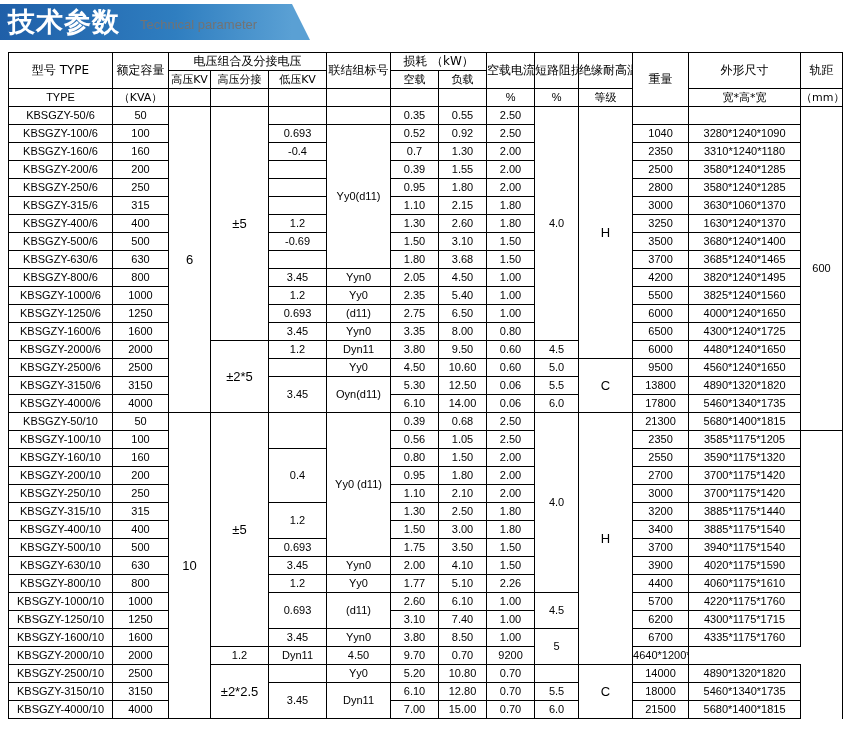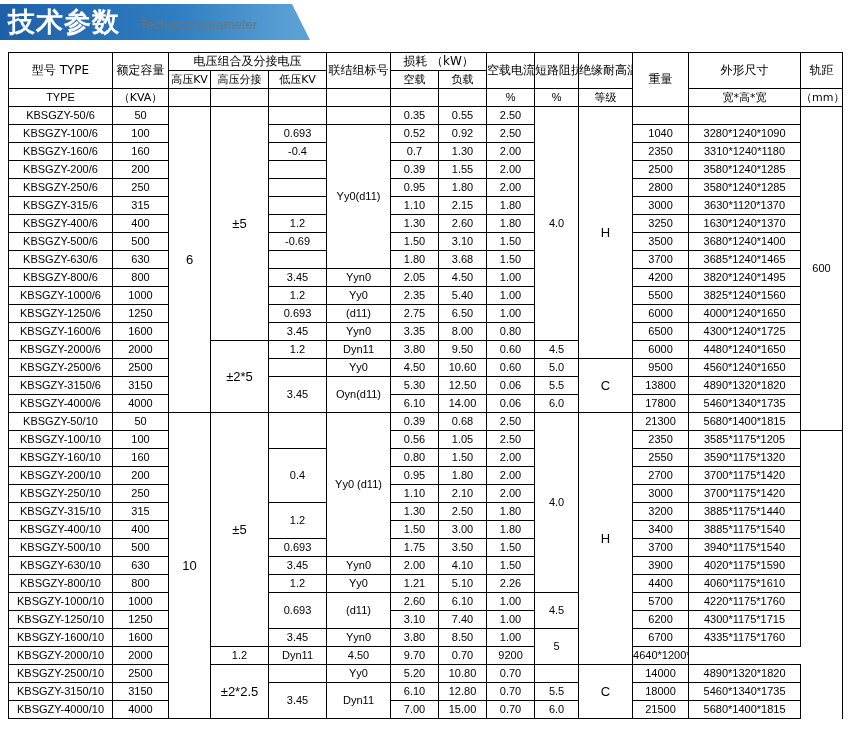--- a/index.html
+++ b/index.html
@@ -197,21 +197,21 @@
     </tr>
 
     <tr>
       <td class="model">KBSGZY-315/6</td>
       <td>315</td>
       <td></td>
       <td>1.10</td>
       <td>2.15</td>
       <td>1.80</td>
       <td>3000</td>
-      <td>3630*1120*1370</td>
+      <td>3630*1060*1370</td>
     </tr>
 
     <tr>
       <td class="model">KBSGZY-400/6</td>
       <td>400</td>
       <td>1.2</td>
       <td>1.30</td>
       <td>2.60</td>
       <td>1.80</td>
       <td>3250</td>
@@ -440,21 +440,21 @@
       <td>1.50</td>
       <td>3900</td>
       <td>4020*1175*1590</td>
     </tr>
 
     <tr>
       <td class="model">KBSGZY-800/10</td>
       <td>800</td>
       <td>1.2</td>
       <td>Yy0</td>
-      <td>1.21</td>
+      <td>1.77</td>
       <td>5.10</td>
       <td>2.26</td>
       <td>4400</td>
       <td>4060*1175*1610</td>
     </tr>
 
     <tr>
       <td class="model">KBSGZY-1000/10</td>
       <td>1000</td>
       <td rowspan="2">0.693</td>

